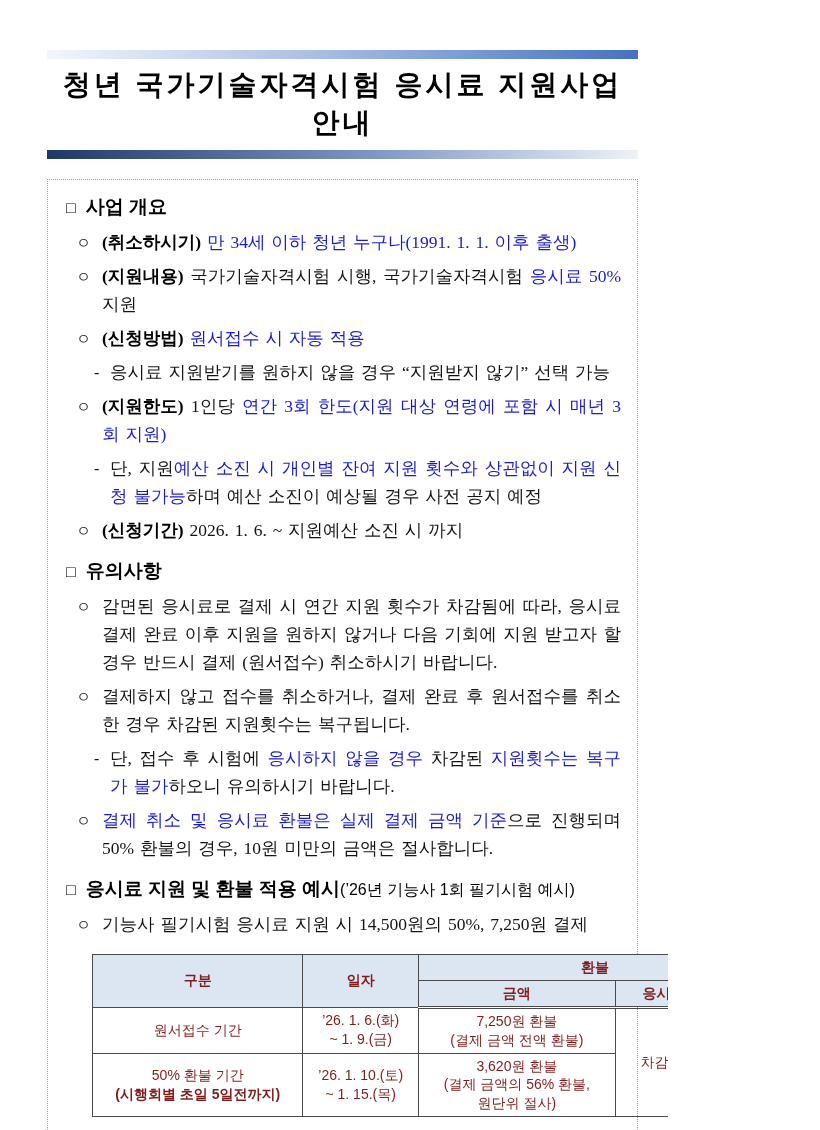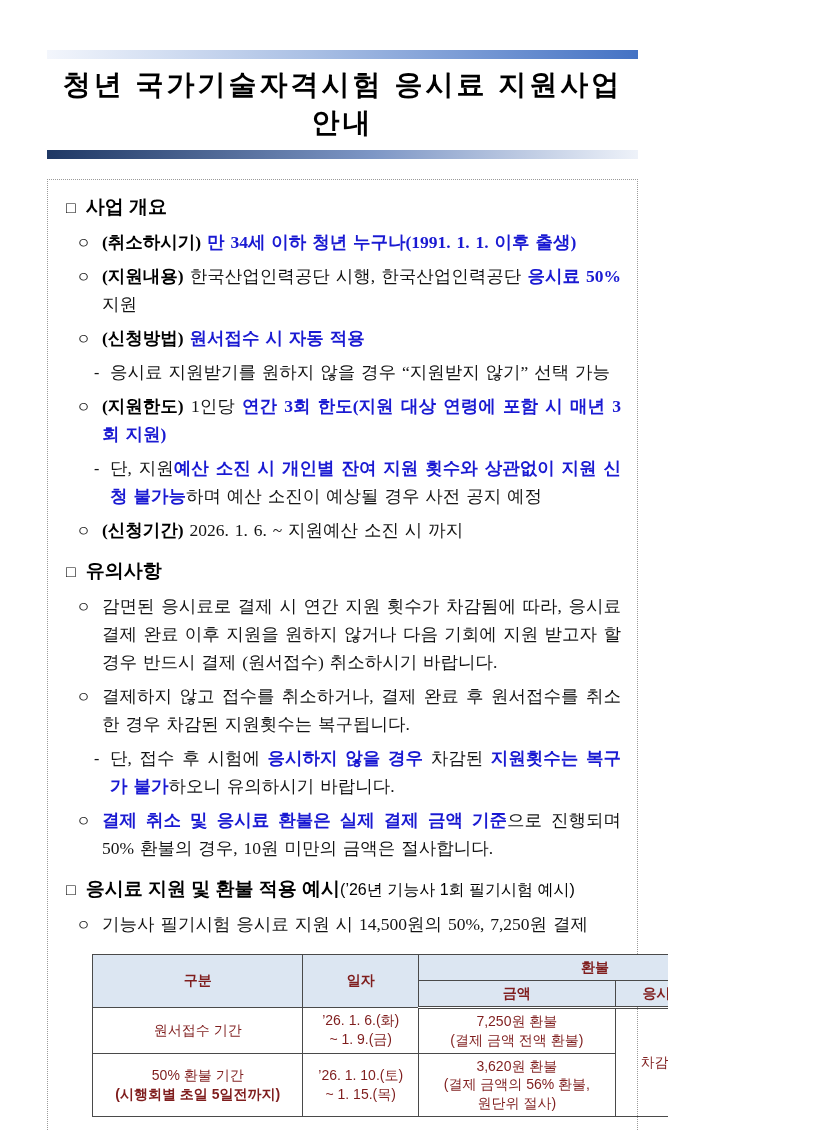--- a/index.html
+++ b/index.html
@@ -43,21 +43,21 @@
   .ln{display:flex;align-items:baseline;font-size:17.5px;line-height:1.6;margin:6px 0;
     text-align:justify;word-spacing:1.5px;}
   .ln .txt{flex:1;}
   .ln-item{padding-left:12px;}
   .ln-item .blt2{width:26px;flex:0 0 26px;font-size:15px;}
   .ln-sub{padding-left:30px;}
   .ln-sub .blt2{width:16px;flex:0 0 16px;font-size:16px;}
 
   .rn{color:var(--ink);}
   .rb{font-weight:700;color:#000;}
-  .rbb{font-weight:700;color:var(--accent);}
+  .rbb{font-weight:400;color:var(--accent);}
 
   
   .tbl-wrap{margin:10px 14px 0 28px;}
   table{border-collapse:collapse;width:680px;font-family:"Liberation Sans", sans-serif;
     font-size:14px;color:#7f1d1d;table-layout:fixed;}
   th,td{border:1px solid #4a4a4a;padding:3px 4px;text-align:center;vertical-align:middle;line-height:1.35;}
   thead th{background:var(--th-bg);font-weight:700;}
   thead tr.h2 th{border-bottom:3px double #4a4a4a;}
   td.prewrap, .prewrap{white-space:pre-line;}
   .col-type{width:31%;} .col-date{width:17%;} .col-amt{width:29%;} .col-lim{width:23%;}
@@ -89,21 +89,21 @@
           <div class="sec-h">
             <span class="blt">□</span>
             <span class="sec-t"><span class="rh">사업 개요</span></span>
           </div>
           <div class="ln ln-item">
             <span class="blt2">ㅇ</span>
             <div class="txt"><span class="rb">(취소하시기) </span><span class="rbb">만 34세 이하 청년 누구나(1991. 1. 1. 이후 출생)</span></div>
           </div>
           <div class="ln ln-item">
             <span class="blt2">ㅇ</span>
-            <div class="txt"><span class="rb">(지원내용) </span><span class="rn">한국산업인력공단 시행, 한국산업인력공단 </span><span class="rbb">응시료 50%</span><span class="rn"> 지원</span></div>
+            <div class="txt"><span class="rb">(지원내용) </span><span class="rn">국가기술자격시험 시행, 국가기술자격시험 </span><span class="rbb">응시료 50%</span><span class="rn"> 지원</span></div>
           </div>
           <div class="ln ln-item">
             <span class="blt2">ㅇ</span>
             <div class="txt"><span class="rb">(신청방법) </span><span class="rbb">원서접수 시 자동 적용</span></div>
           </div>
           <div class="ln ln-sub">
             <span class="blt2">-</span>
             <div class="txt"><span class="rn">응시료 지원받기를 원하지 않을 경우 “지원받지 않기” 선택 가능</span></div>
           </div>
           <div class="ln ln-item">

